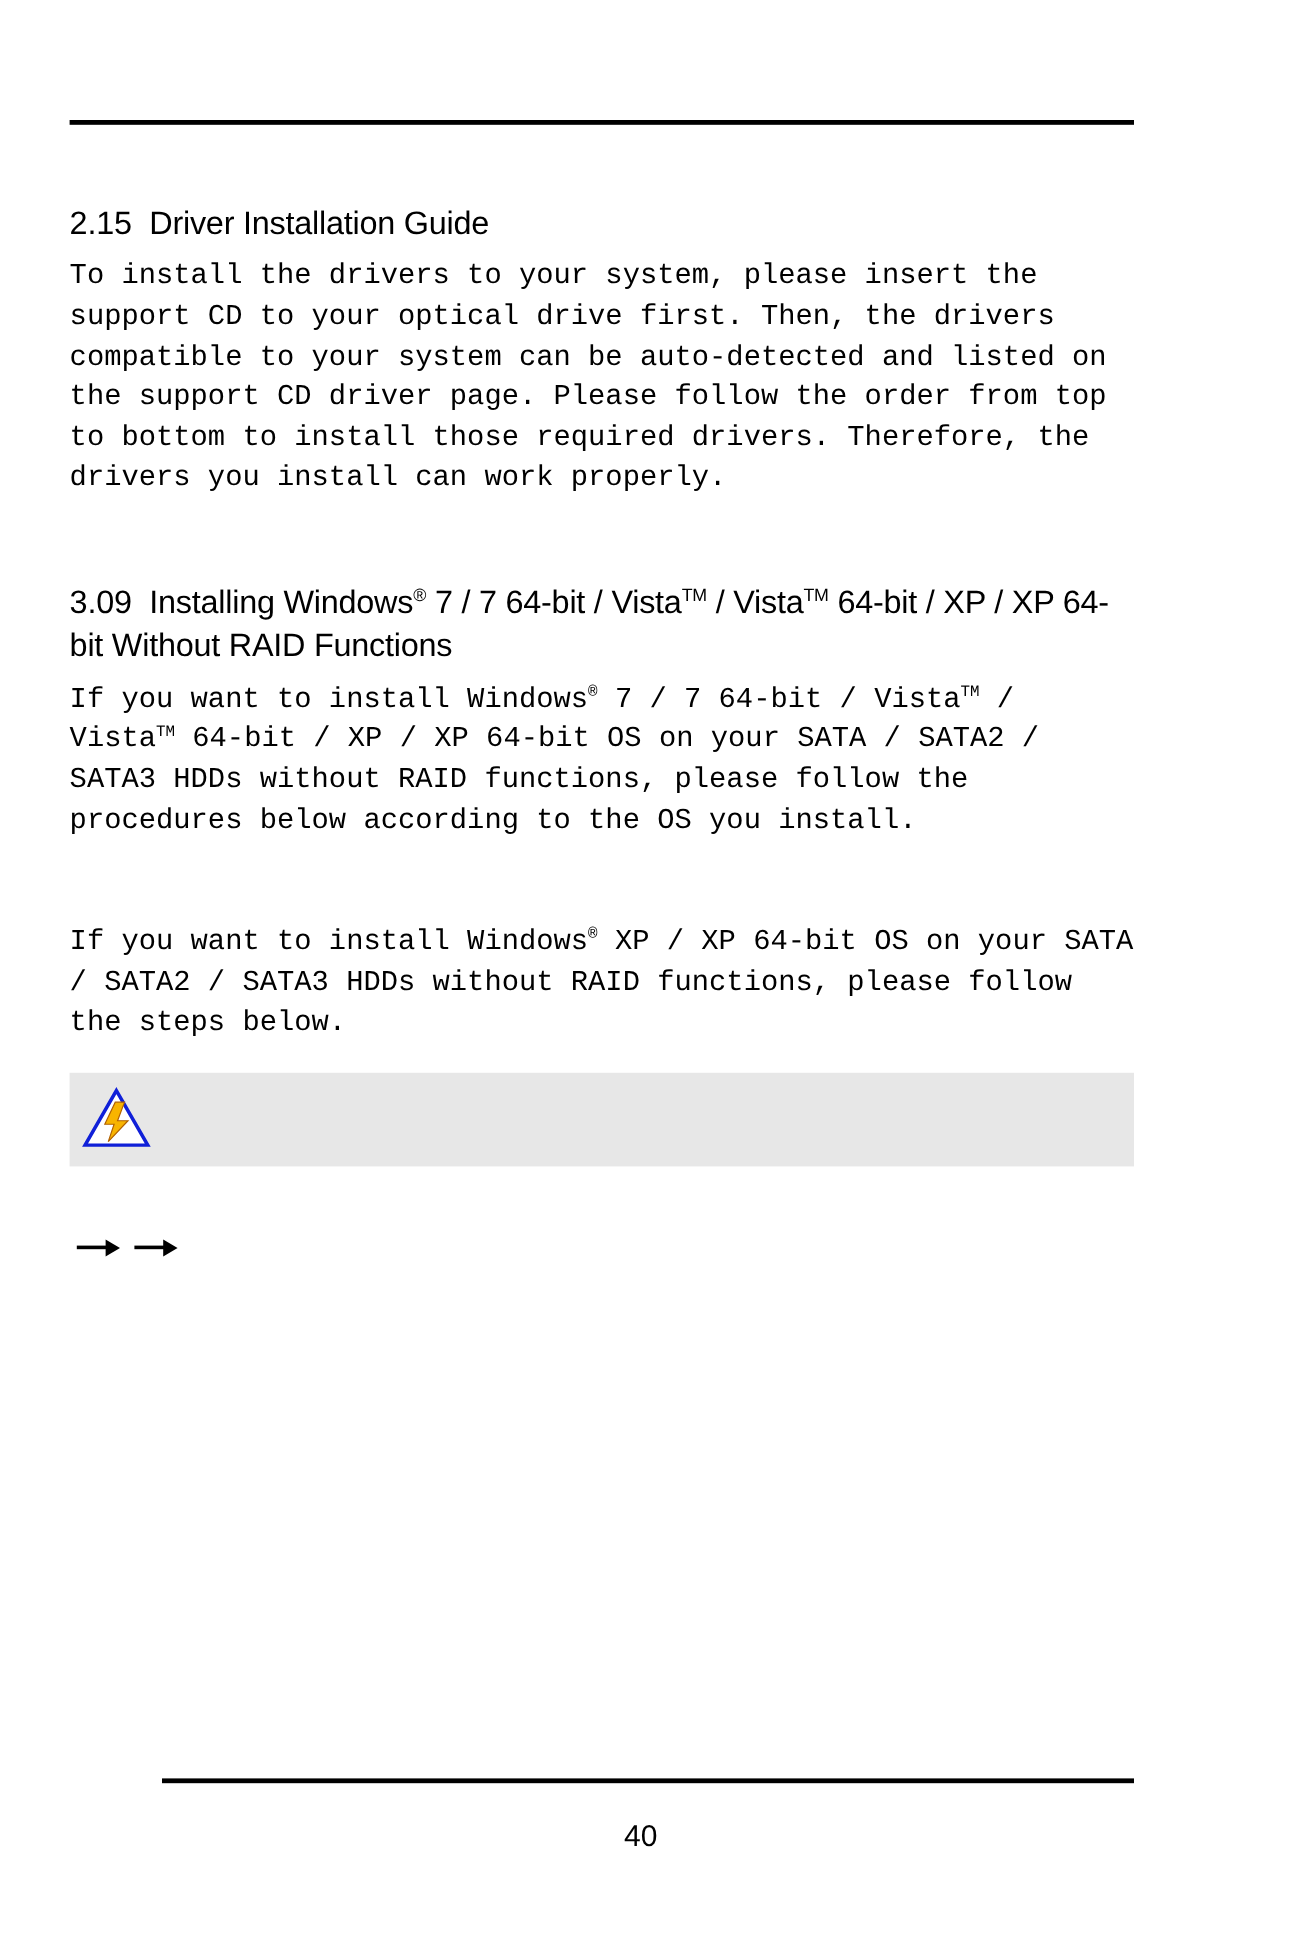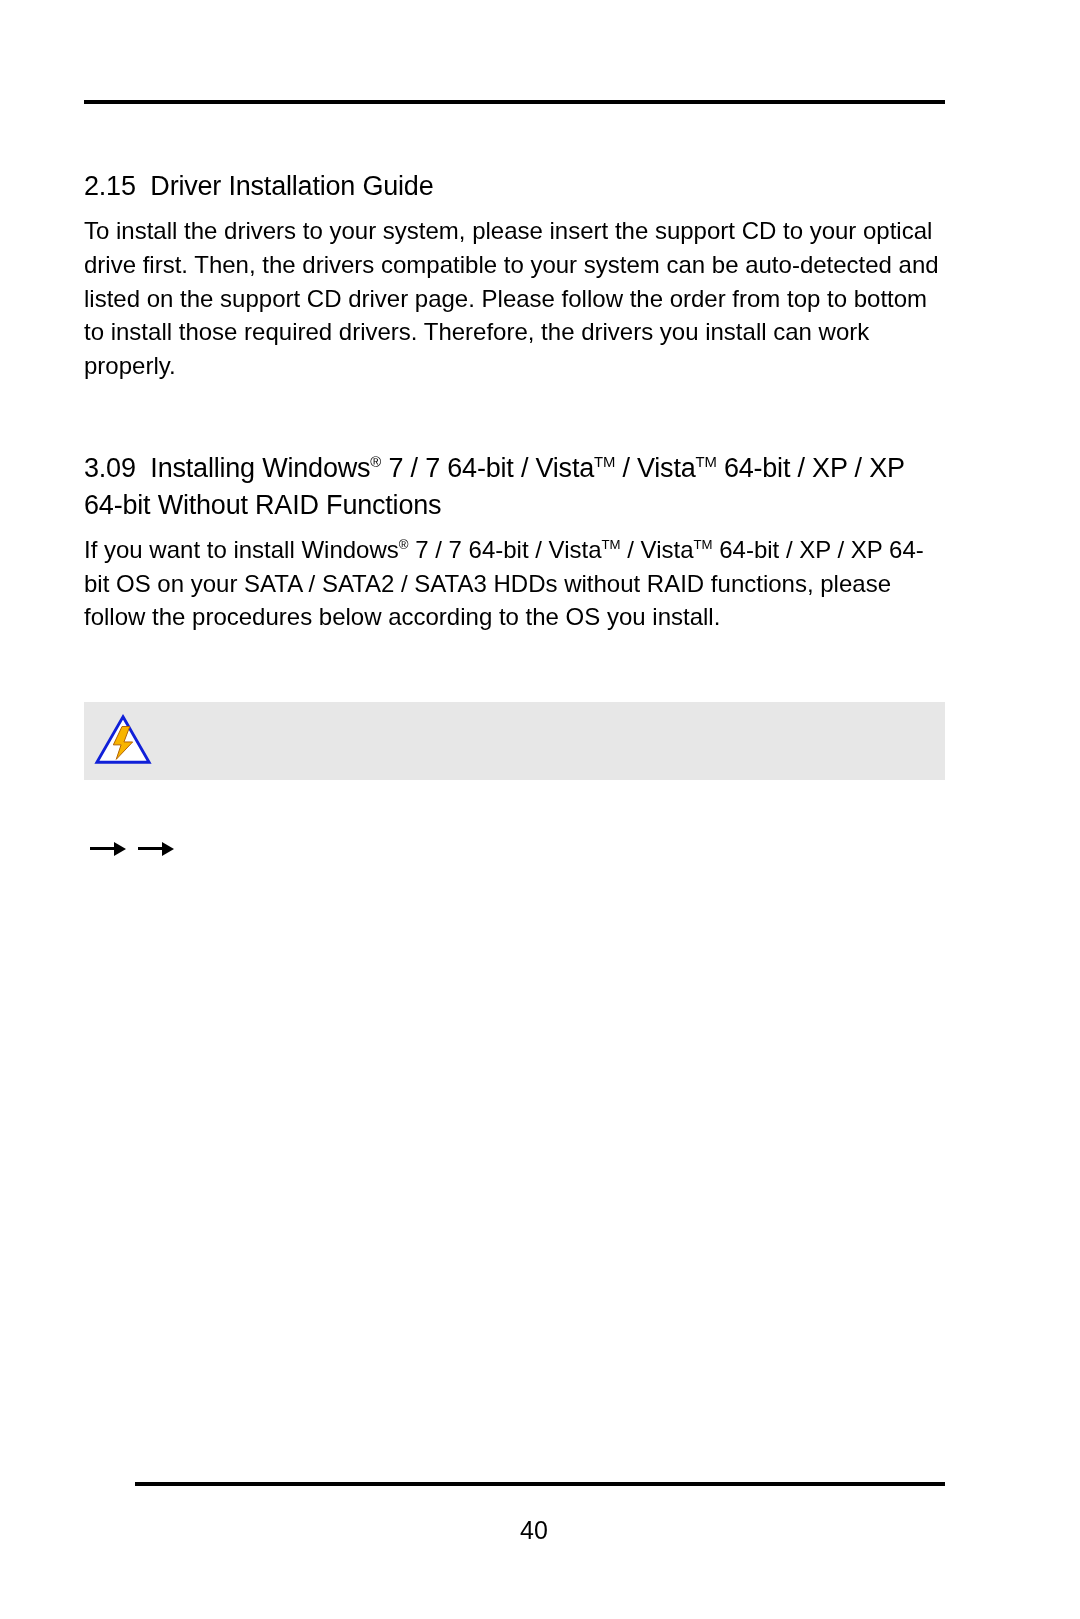--- a/index.html
+++ b/index.html
@@ -6,21 +6,21 @@
     margin: 0;
     padding: 0;
     background: #fff;
   }
   .page {
     width: 1080px;
     height: 1608px;
     background: #fff;
     position: relative;
     box-sizing: border-box;
-    padding: 100px 135px 0 84px;
+    padding: 100px 135px 0 58px;
     font-family: Arial, Helvetica, sans-serif;
     font-size: 24px;
     line-height: 1.4;
     color: #000;
   }
   .hr-top {
     border: 0;
     border-top: 4px solid #000;
     margin: 0 0 64px 0;
   }
@@ -45,20 +45,21 @@
     font-family: "Helvetica Neue", Arial, sans-serif;
     font-size: 27px;
     font-weight: 500;
     letter-spacing: -0.2px;
     margin: 0 0 10px 0;
     line-height: 1.35;
   }
   h2.section .secno { display: inline; }
   p.body {
     margin: 0 0 68px 0;
+    font-family: Liberation Mono, monospace;
   }
   .sup { vertical-align: super; font-size: 0.55em; line-height: 0; }
 
   .note-box {
     background: #e7e7e7;
     display: flex;
     align-items: center;
     padding: 10px 14px 10px 10px;
     margin: 24px 0 48px 0;
   }
@@ -124,20 +125,23 @@
   <p class="body">To install the drivers to your system, please insert the support CD to your optical drive first. Then, the drivers compatible to your system can be auto-detected and listed on the support CD driver page. Please follow the order from top to bottom to install those required drivers. Therefore, the drivers you install can work properly.</p>
 
   <h2 class="section">
     <span class="secno">3.09</span>&nbsp;
     <span>Installing Windows</span><span class="sup">®</span><span> 7 / 7 64-bit / Vista</span><span class="sup">TM</span><span> / Vista</span><span class="sup">TM</span><span> 64-bit / XP / XP 64-bit Without RAID Functions</span>
   </h2>
   <p class="body">
     <span>If you want to install Windows</span><span class="sup">®</span><span> 7 / 7 64-bit / Vista</span><span class="sup">TM</span><span> / Vista</span><span class="sup">TM</span><span> 64-bit / XP / XP 64-bit OS on your SATA / SATA2 / SATA3 HDDs without RAID functions, please follow the procedures below according to the OS you install.</span>
   </p>
 
+  <p class="body" style="margin-bottom:24px">
+    <span>If you want to install Windows</span><span class="sup">®</span><span> XP / XP 64-bit OS on your SATA / SATA2 / SATA3 HDDs without RAID functions, please follow the steps below.</span>
+  </p>
 
   <div class="note-box">
     <span class="note-icon">
       <svg viewBox="0 0 60 60" width="58" height="58">
         <polygon points="30,5 57,52 3,52" fill="#ffffff" stroke="#1020d8" stroke-width="3"></polygon>
         <polygon points="29,15 37,15 31,31 40,31 23,49 28,34 20,34" fill="#f8b400" stroke="#b06000" stroke-width="1"></polygon>
       </svg>
     </span>
     <span class="note-text">
       <span></span><span class="sup"></span><span></span>

